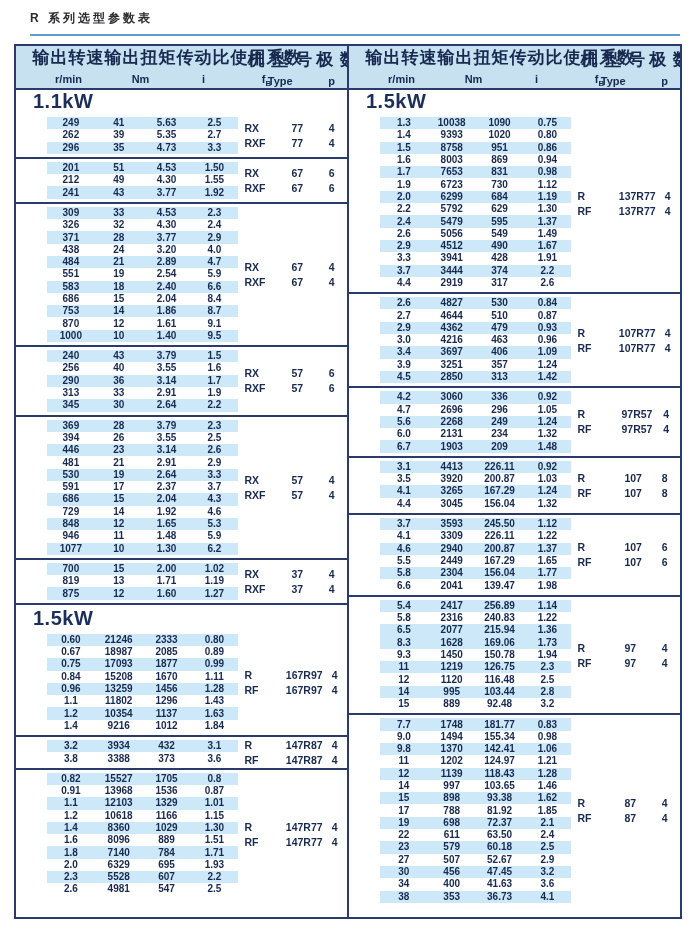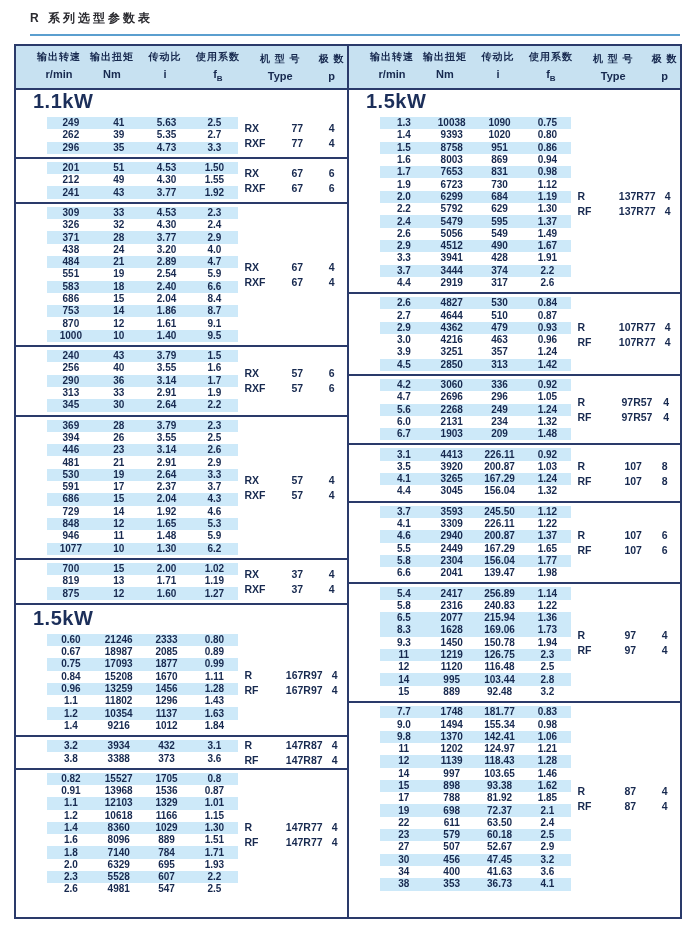--- a/index.html
+++ b/index.html
@@ -29,21 +29,21 @@
 
   .thead{
     display:flex;align-items:center;height:44px;flex:0 0 44px;
     background:var(--header-bg);border-bottom:2px solid var(--navy);
   }
   .num-zone{margin-left:5%;width:64%;display:flex;}
   .mod-zone{width:31%;display:flex;}
   .th{flex:1;text-align:center;}
   .th-type{width:70%;text-align:center;}
   .th-p{width:30%;text-align:center;}
-  .th-label{font-size:10px;font-weight:bold;color:var(--text);letter-spacing:1px;white-space:nowrap;}
+  .th-label{font-size:17px;font-weight:bold;color:var(--text);letter-spacing:1px;white-space:nowrap;}
   .th-unit{font-size:11px;font-weight:bold;color:var(--text);margin-top:4px;}
   .th-unit sub{font-size:8px;}
 
   .power{
     font-size:20px;font-weight:bold;color:#1c2f5a;
     padding:0 0 3px 17px;letter-spacing:0.5px;
   }
   .block{position:relative;padding:1px 16px;}
   .row{display:flex;height:12.3px;align-items:center;}
   .band{margin-left:5%;width:64%;display:flex;height:100%;align-items:center;}
@@ -868,20 +868,28 @@
         </div>
         <div class="row">
           <div class="band">
             <div class="cell">3.0</div>
             <div class="cell">4216</div>
             <div class="cell">463</div>
             <div class="cell">0.96</div>
           </div>
         </div>
         <div class="row">
+          <div class="band stripe">
+            <div class="cell">3.4</div>
+            <div class="cell">3697</div>
+            <div class="cell">406</div>
+            <div class="cell">1.09</div>
+          </div>
+        </div>
+        <div class="row">
           <div class="band">
             <div class="cell">3.9</div>
             <div class="cell">3251</div>
             <div class="cell">357</div>
             <div class="cell">1.24</div>
           </div>
         </div>
         <div class="row">
           <div class="band stripe">
             <div class="cell">4.5</div>

